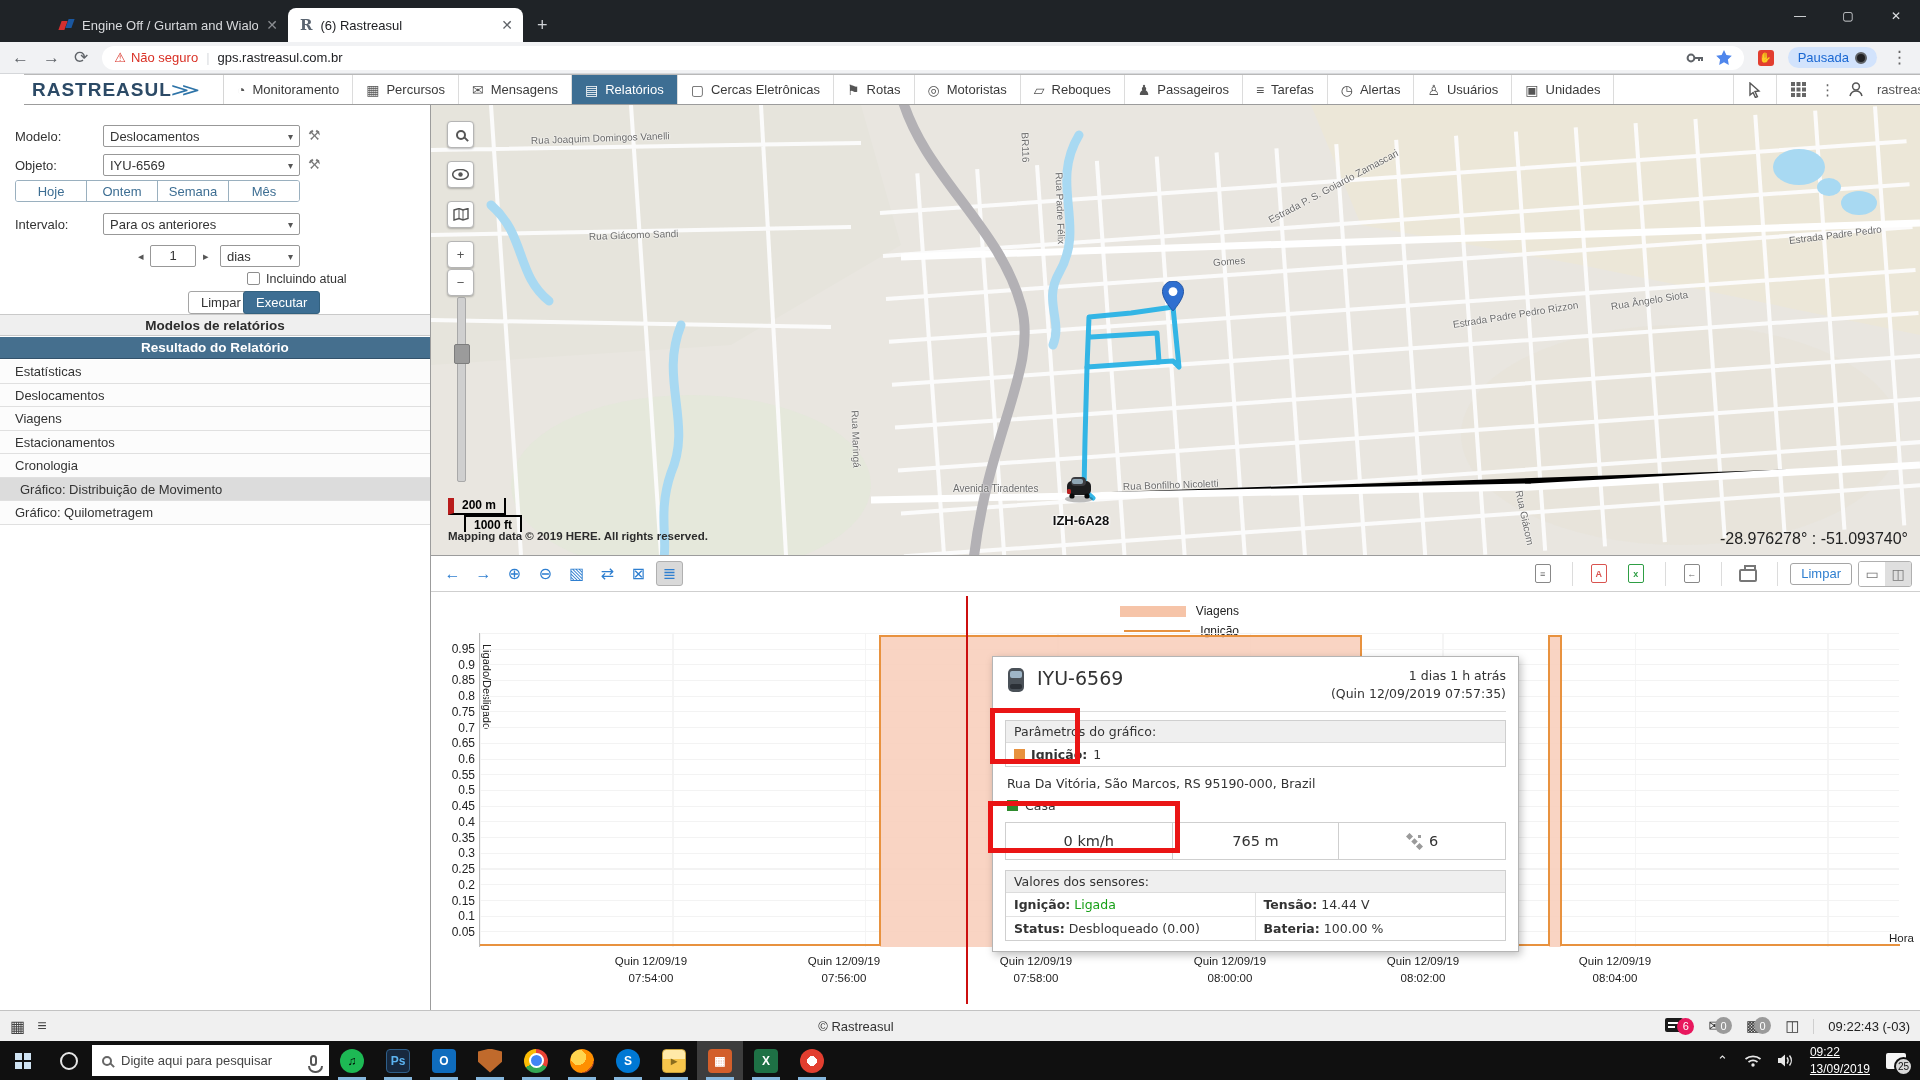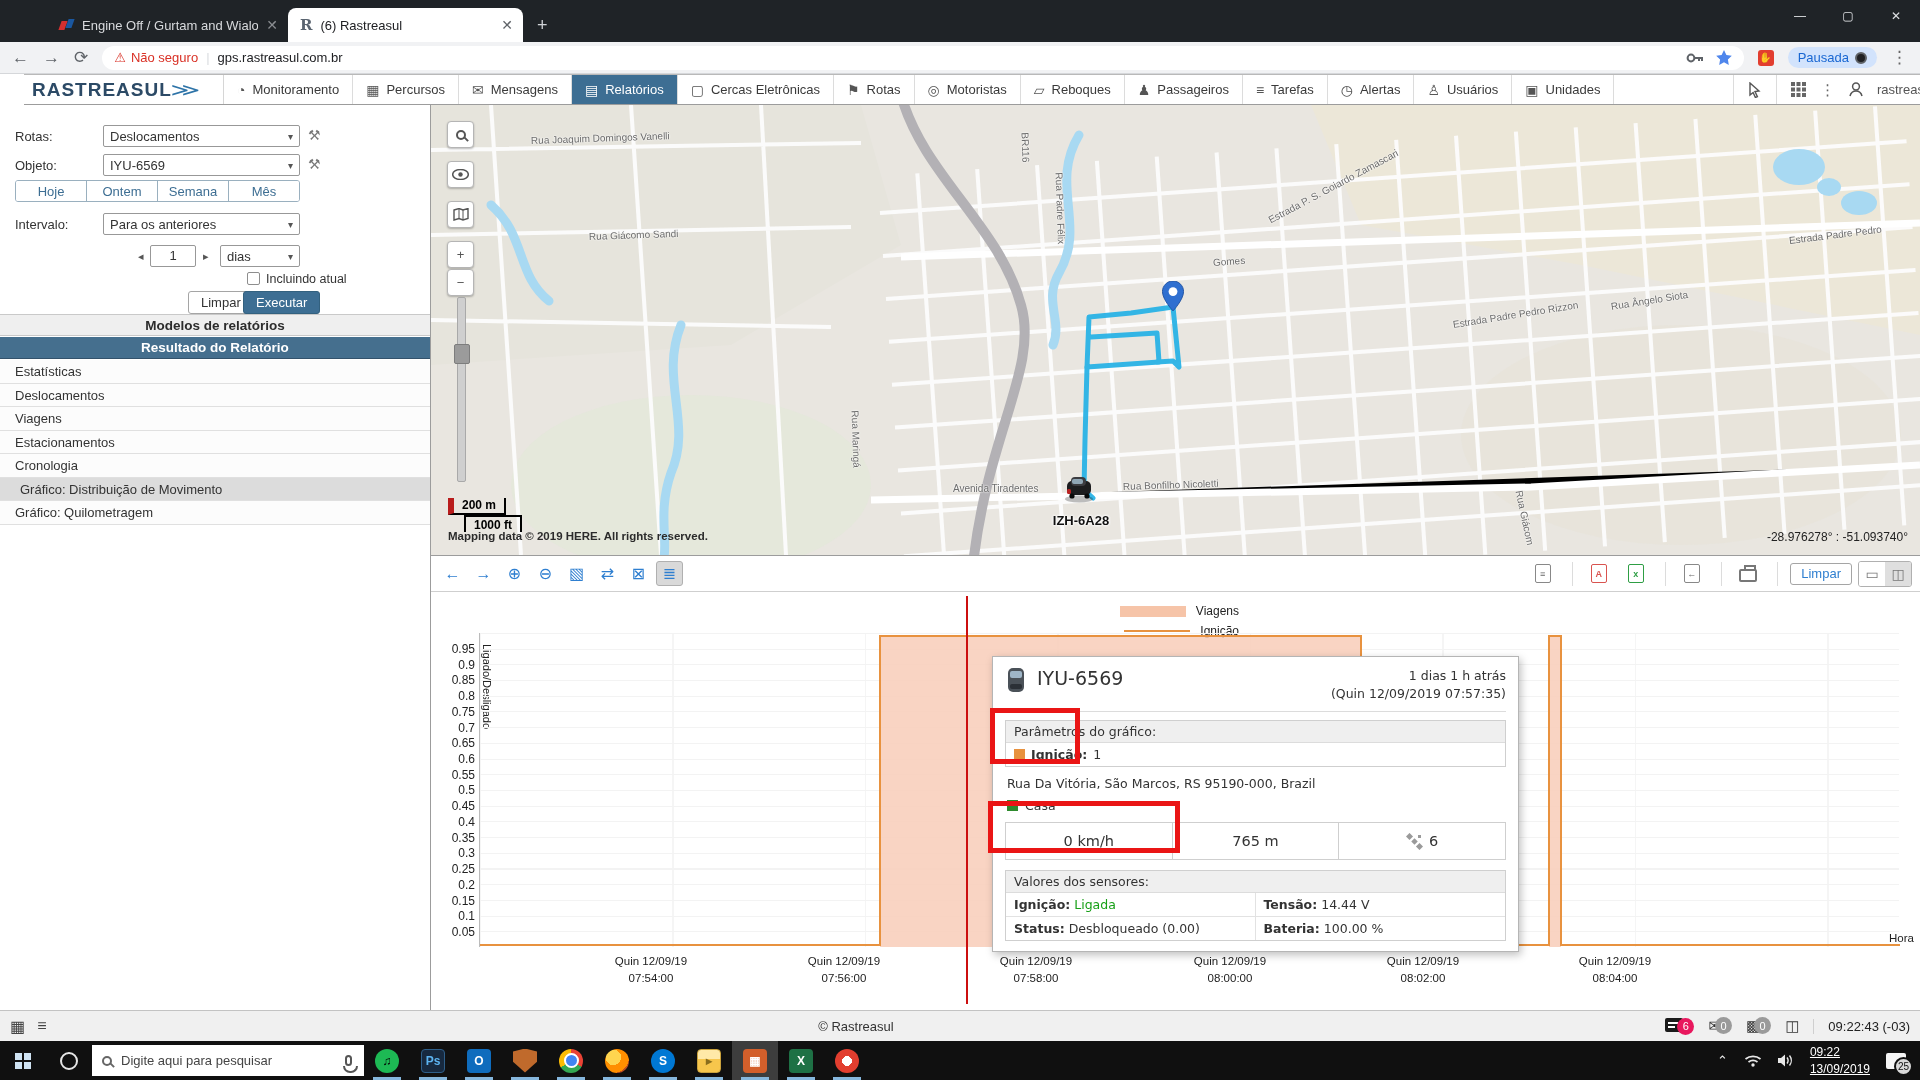--- a/index.html
+++ b/index.html
@@ -75,21 +75,21 @@
   .street { position:absolute; font-size:10px; color:#6c6c6c; white-space:nowrap; transform-origin:left center; transform:rotate(var(--rot)); left:var(--x); top:var(--y); text-shadow:0 0 2px #fff,0 0 2px #fff; }
   .mapbtn { position:absolute; left:16px; width:27px; height:27px; background:#fff; border:1px solid #b5b5b5; border-radius:4px; box-shadow:0 1px 2px rgba(0,0,0,.25); display:flex; align-items:center; justify-content:center; color:#555; }
   .mag { width:10px; height:10px; border:2px solid #555; border-radius:50%; position:relative; }
   .mag::after { content:""; position:absolute; width:2px; height:6px; background:#555; right:-3px; bottom:-4px; transform:rotate(-45deg); }
   #zoomslider { position:absolute; left:26px; top:192px; width:9px; height:185px; background:#cfcfcf; border:1px solid #a9a9a9; border-radius:2px; }
   #zoomhandle { position:absolute; left:-4px; top:46px; width:16px; height:20px; background:#9b9b9b; border:1px solid #7d7d7d; border-radius:2px; }
   #scalebox { position:absolute; left:17px; top:393px; color:#000; font-weight:bold; font-size:12px; }
   #scalebox .m { border-left:6px solid #b91c1c; border-right:2px solid #000; border-bottom:2px solid #000; padding:0 8px 1px; display:inline-block; }
   #scalebox .ft { border-left:2px solid #000; border-right:2px solid #000; border-top:2px solid #000; padding:1px 8px 0; display:inline-block; margin-left:16px; }
   #attribution { position:absolute; left:17px; top:425px; font-weight:bold; font-size:11.5px; color:#2b2b2b; }
-  #coords { position:absolute; right:12px; top:425px; font-size:12px; color:#222; }
+  #coords { position:absolute; right:12px; top:425px; font-size:16px; color:#222; }
   #pin { position:absolute; left:731px; top:176px; }
   #carmarker { position:absolute; left:628px; top:368px; }
   #carlabel { position:absolute; left:575px; top:408px; width:150px; text-align:center; font-weight:bold; font-size:13px; color:#111; text-shadow:0 0 3px #fff,0 0 3px #fff,0 0 3px #fff; }
 
   
   #chartpanel { position:absolute; left:431px; top:555px; width:1489px; height:455px; background:#fff; border-top:1px solid #9c9c9c; }
   #ctoolbar { position:absolute; left:0; top:0; width:1489px; height:36px; border-bottom:1px solid #cfcfcf; display:flex; align-items:center; padding:0 8px; }
   .ct-icon { width:27px; height:25px; display:flex; align-items:center; justify-content:center; color:#2f7fd0; font-size:16px; margin-right:4px; border-radius:3px; }
   .ct-icon.active { background:#d9d9d9; border:1px solid #b0b0b0; }
   #ctool-right { margin-left:auto; display:flex; align-items:center; gap:6px; }
@@ -155,21 +155,21 @@
   .badge.gray { background:#9a9a9a; }
   .sb-ic { font-size:15px; color:#333; }
   .mono-ic { display:inline-block; width:18px; height:14px; background:#1b1b1b; border-radius:2px; background-image:linear-gradient(#fff,#fff),linear-gradient(#fff,#fff); background-size:10px 2px,7px 2px; background-position:3px 4px,3px 8px; background-repeat:no-repeat; }
   #sb-time { font-size:13px; color:#222; border-left:1px solid #cfcfcf; padding-left:14px; }
 
   
   #taskbar { position:absolute; left:0; top:1041px; width:1920px; height:39px; background:#101010; display:flex; align-items:center; }
   .tb-slot { width:46px; height:39px; display:flex; align-items:center; justify-content:center; }
   .winlogo { width:16px; height:16px; background:linear-gradient(#101010,#101010) 7px 0/2px 16px no-repeat,linear-gradient(#101010,#101010) 0 7px/16px 2px no-repeat,#cfe3f3; }
   .cortana { width:18px; height:18px; border:2px solid #e6e6e6; border-radius:50%; }
-  #searchbox { width:272px; height:31px; background:#fff; display:flex; align-items:center; gap:9px; padding:0 10px; color:#555; }
+  #searchbox { width:237px; height:31px; background:#fff; display:flex; align-items:center; gap:9px; padding:0 10px; color:#555; }
   #searchbox .mag { border-color:#666; }
   #searchbox .mag::after { background:#666; }
   #search-text { flex:1; font-size:13px; color:#444; }
   .mic { width:7px; height:11px; border:2px solid #555; border-radius:4px; position:relative; margin-right:2px; }
   .mic::after { content:""; position:absolute; left:-4px; top:9px; width:11px; height:5px; border:2px solid #555; border-top:none; border-radius:0 0 8px 8px; }
   .app { width:24px; height:24px; border-radius:4px; display:flex; align-items:center; justify-content:center; font-weight:bold; font-size:12px; color:#fff; position:relative; }
   .tb-slot.open::after { content:""; position:absolute; bottom:0; width:28px; height:3px; background:#86b7dd; }
   .tb-slot { position:relative; }
   .tb-slot.focused { background:#3d3d3d; }
   .app-spotify { background:#1db954; border-radius:50%; color:#000; }
@@ -341,21 +341,21 @@
       <span class="kebab">⋮</span>
       <svg width="14" height="15">
           <circle cx="7" cy="4.5" r="3.4" fill="none" stroke="#555" stroke-width="1.5"></circle>
           <path d="M1 14c1-3.6 3-5 6-5s5 1.4 6 5" fill="none" stroke="#555" stroke-width="1.5"></path>
         </svg>
       <span>rastreasul</span>
     </div>
   </div>
 
   <div id="sidebar">
-    <span class="frow" style="left:15px;top:24px">Rotas:</span>
+    <span class="frow" style="left:15px;top:24px">Modelo:</span>
     <div class="sel abs" style="left:103px;top:20px;width:197px">
       <span>Deslocamentos</span>
         <span class="car">▾</span>
     </div>
     <span class="abs wrench" style="left:308px;top:22px">⚒</span>
 
     <span class="frow" style="left:15px;top:53px">Objeto:</span>
     <div class="sel abs" style="left:103px;top:49px;width:197px">
       <span>IYU-6569</span>
         <span class="car">▾</span>

